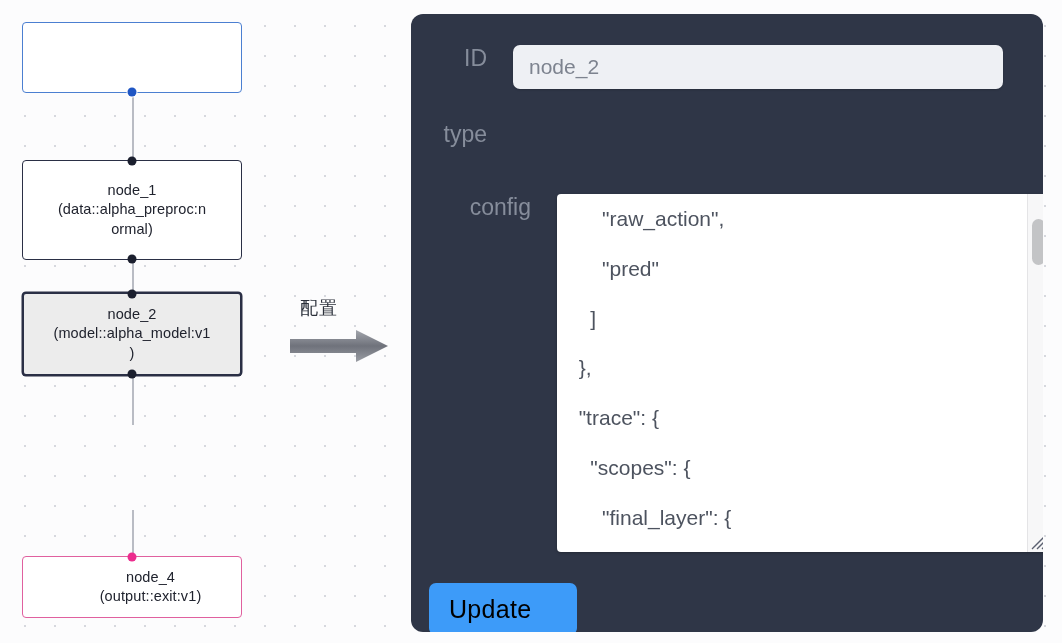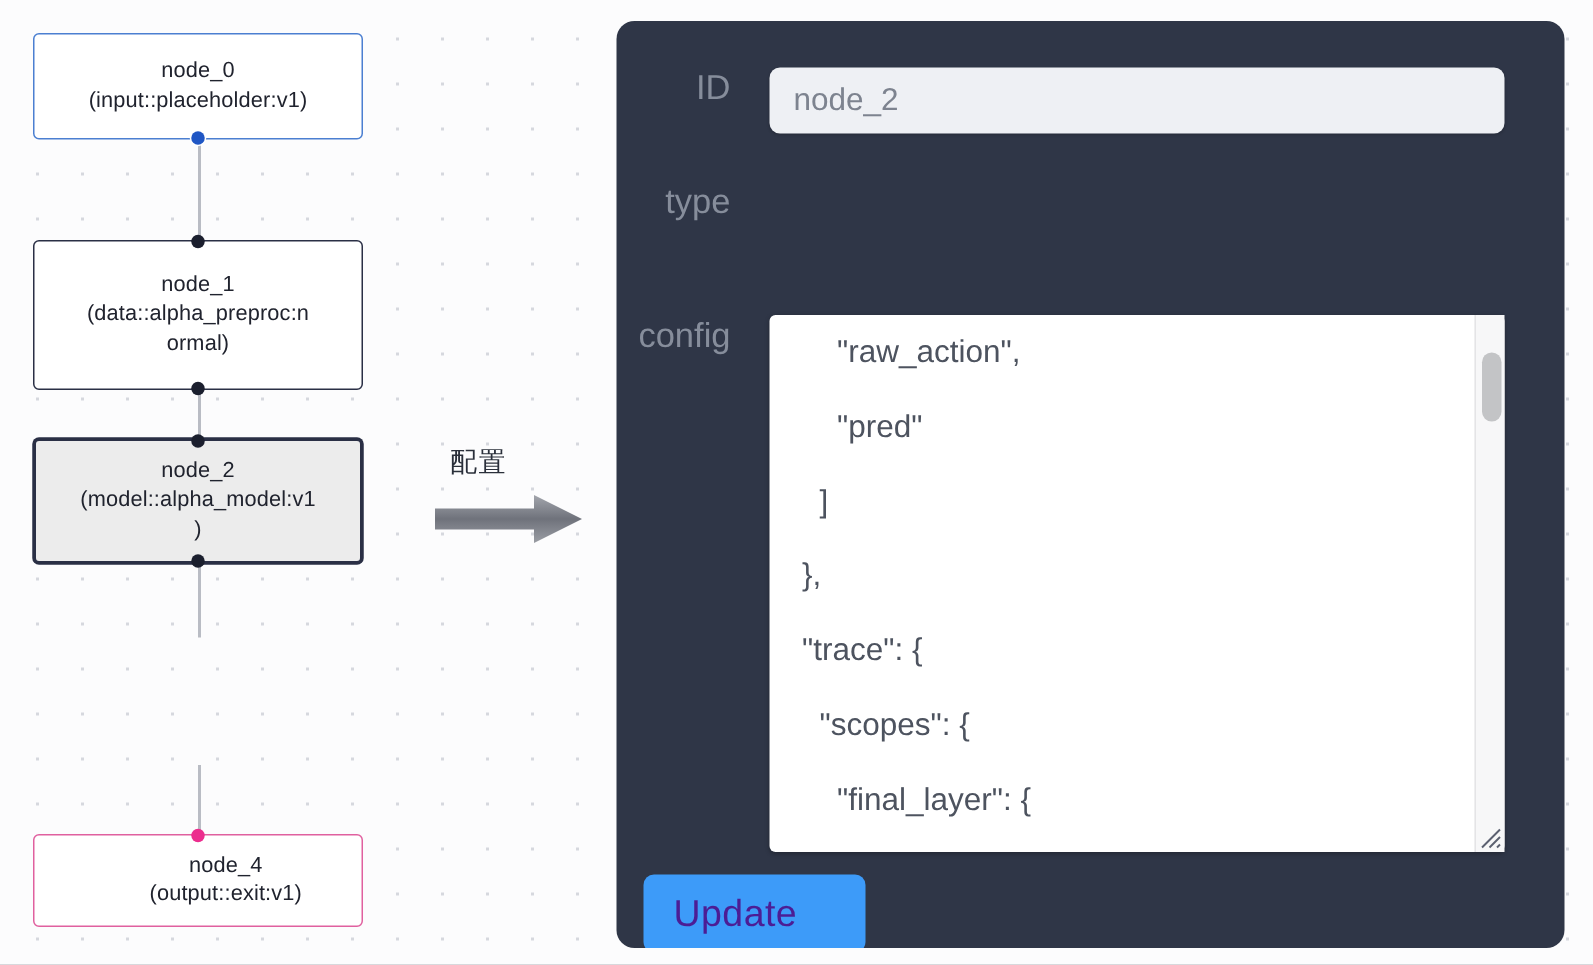--- a/index.html
+++ b/index.html
@@ -138,21 +138,21 @@
     color: #7d838f;
     font-size: 21px;
     font-family: "Liberation Sans", sans-serif;
     padding: 0 16px;
     outline: none;
     box-shadow: 0 1px 2px rgba(0,0,0,0.18);
   }
 
   #row-id   { top: 31px; }
   #row-type { top: 107px; align-items: center; }
-  #row-config { top: 196px; }
+  #row-config { top: 180px; padding-left: 44px; }
 
   .config-textarea-wrap {
     position: relative;
     width: 490px;
     height: 358px;
   }
   #config-textarea {
     box-sizing: border-box;
     width: 490px;
     height: 358px;
@@ -198,21 +198,21 @@
 
   #update-button {
     position: absolute;
     left: 18px;
     top: 569px;
     width: 148px;
     height: 52px;
     background: #3d9bf9;
     border: none;
     border-radius: 7px;
-    color: #4c1d95;
+    color: #000000;
     font-size: 25px;
     font-family: "Liberation Sans", sans-serif;
     letter-spacing: 0.3px;
     text-align: left;
     padding-left: 20px;
     cursor: pointer;
   }
 </style>
 </head>
 <body>
@@ -220,22 +220,20 @@
 <div id="root">
 
   <div id="flow-canvas">
 
     <div class="edge" style="top:90px;height:70px;"></div>
     <div class="edge" style="top:245px;height:50px;"></div>
     <div class="edge" style="top:375px;height:50px;"></div>
     <div class="edge" style="top:510px;height:46px;"></div>
 
     <div class="flow-node is-input" style="top:22px;height:71px;">
-      <span class="node-text">node_0
-(input::placeholder:v1)</span>
       <span class="handle blue" style="top:100%;"></span>
     </div>
 
     <div class="flow-node" style="top:160px;height:100px;">
       <span class="node-text">node_1
 (data::alpha_preproc:n
 ormal)</span>
       <span class="handle" style="top:0;"></span>
       <span class="handle" style="top:100%;"></span>
     </div>

